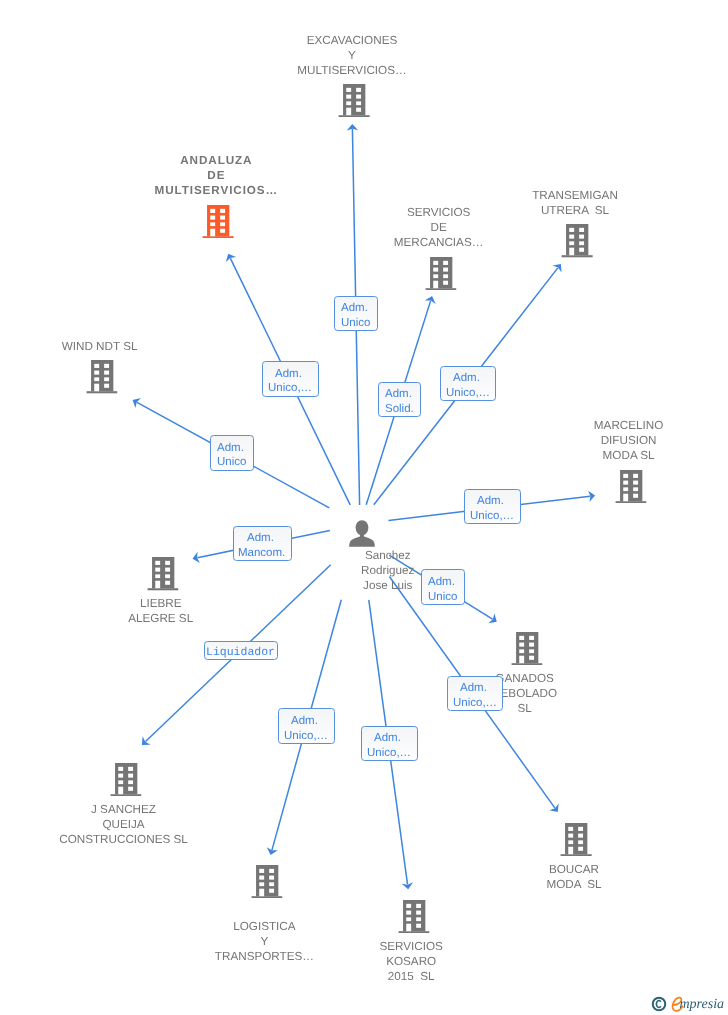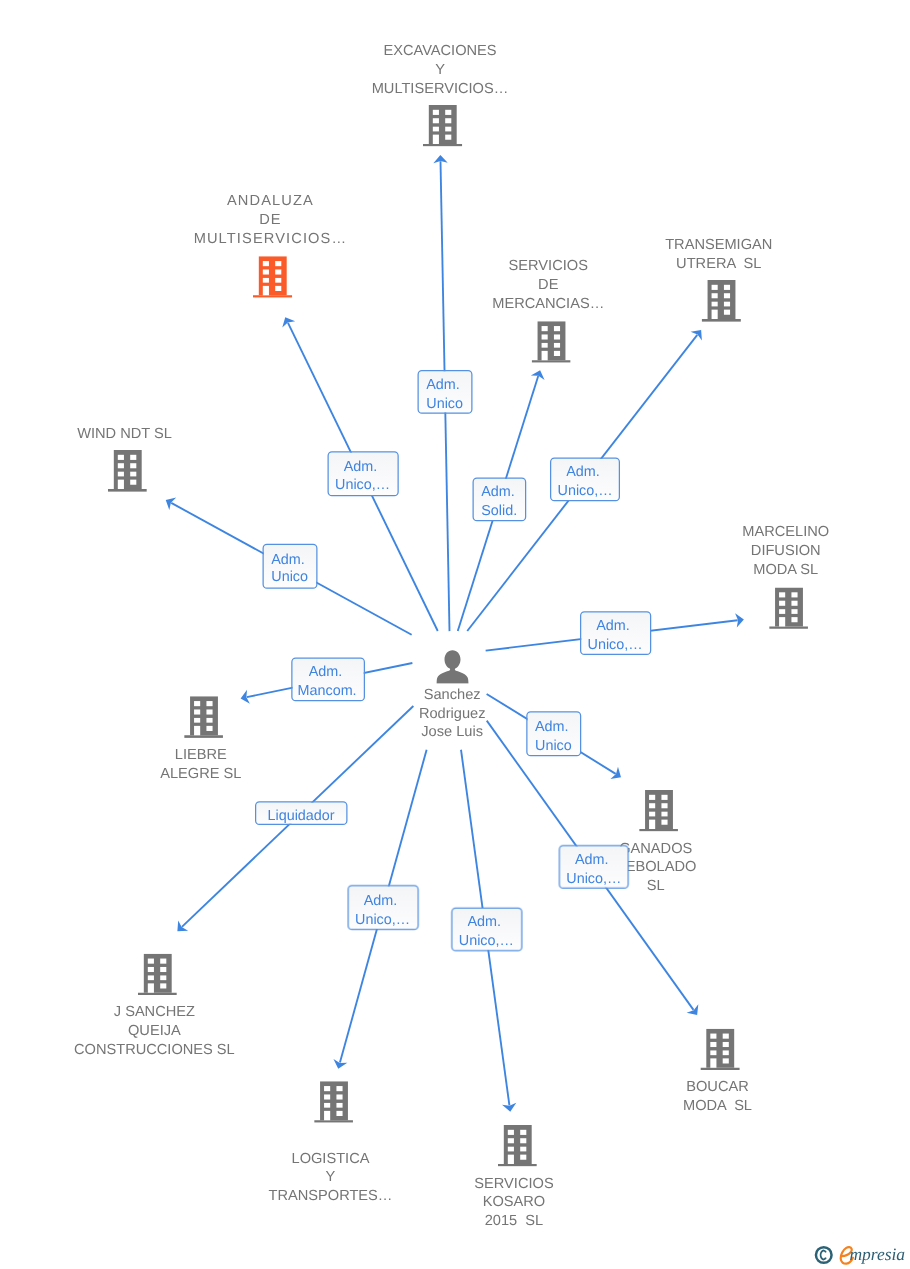--- a/index.html
+++ b/index.html
@@ -5,21 +5,21 @@
 <style>
   html,body{margin:0;padding:0;background:#ffffff;}
   body{width:728px;height:1015px;position:relative;overflow:hidden;
        font-family:"Liberation Sans",sans-serif;
        -webkit-font-smoothing:antialiased;text-rendering:geometricPrecision;}
   #stage{position:absolute;left:0;top:0;width:728px;height:1015px;}
   svg#edges{position:absolute;left:0;top:0;width:728px;height:1015px;}
   .node{position:absolute;width:0;height:0;}
   .node .nlabel{position:absolute;left:0;transform:translateX(-50%) translateZ(0);text-align:center;
        white-space:pre;color:#757575;font-size:11.7px;line-height:15px;}
-  .node.hl .nlabel{font-weight:normal;letter-spacing:0.9px;margin-left:0.45px;}
+  .node.hl .nlabel{font-weight:bold;letter-spacing:0.9px;margin-left:0.45px;}
   .node .nicon{position:absolute;left:0;transform:translateX(-50%);line-height:0;}
   .elabel{position:absolute;box-sizing:border-box;border:1.7px solid #5591e0;border-radius:3.5px;
        background:linear-gradient(#f4f5f7,#fdfdfe);color:#3f84e0;font-size:11.5px;line-height:14.9px;
        text-align:center;display:flex;flex-direction:column;align-items:center;justify-content:center;
        padding-top:5.4px;}
   .elabel span{display:block;white-space:pre;will-change:transform;transform:translateZ(0);}
   #footer{position:absolute;left:650.5px;top:995.5px;width:80px;height:20px;}
   #footer .copy{position:absolute;left:0px;top:0.6px;}
   #footer .brand{position:absolute;left:20px;top:0px;font-family:"Liberation Serif",serif;
        font-style:italic;font-size:14px;color:#2c5f73;line-height:14px;white-space:nowrap;}
@@ -258,21 +258,21 @@
             <rect x="17.8" y="17.35" width="4.9" height="3.78" fill="#ffffff"></rect>
             <rect x="7.9" y="23.7" width="4.9" height="7.5" fill="#ffffff"></rect>
             <rect x="17.8" y="23.7" width="4.9" height="4.1" fill="#ffffff"></rect>
           </svg></div>
         <div class="nlabel" style="top:22.15px;"><div>SERVICIOS</div><div>KOSARO</div><div>2015  SL</div></div>
       </div>
       <div class="node" style="left:361.75px;top:533.15px;">
         <div class="nicon" style="top:-13.45px;left:0px;"><svg width="25.9" height="26.9" viewBox="0 0 25.9 26.9">
             <path fill="#757575" d="M12.95 0.2 C9.35 0.2 6.55 3.3 6.55 7.5 C6.55 11.0 8.35 14.0 10.8 14.9 C11.25 15.6 11.2 16.3 10.2 16.7 C6.0 18.0 2.0 19.5 0.95 21.9 C0.35 23.2 0.15 25.0 0.1 26.75 L25.8 26.75 C25.75 25.0 25.55 23.2 24.95 21.9 C23.9 19.5 19.9 18.0 15.7 16.7 C14.7 16.3 14.65 15.6 15.1 14.9 C17.55 14.0 19.35 11.0 19.35 7.5 C19.35 3.3 16.55 0.2 12.95 0.2 Z"></path>
           </svg></div>
-        <div class="nlabel" style="top:14.95px;"><div>Sanchez</div><div>Rodriguez</div><div>Jose Luis</div></div>
+        <div class="nlabel" style="top:14.95px;margin-left:26px;"><div>Sanchez</div><div>Rodriguez</div><div>Jose Luis</div></div>
       </div>
     </div>
   <div id="labels">
       <div class="elabel" style="left:334.25px;top:295.75px;width:43.7px;height:35.7px;">
         <span>Adm. </span>
         <span>Unico</span>
       </div>
       <div class="elabel" style="left:262.2px;top:360.9px;width:56.6px;height:35.7px;">
         <span>Adm. </span>
         <span>Unico,…</span>
@@ -294,21 +294,21 @@
         <span>Unico,…</span>
       </div>
       <div class="elabel" style="left:232.5px;top:525.75px;width:59px;height:35.7px;">
         <span>Adm. </span>
         <span>Mancom.</span>
       </div>
       <div class="elabel" style="left:421.34999999999997px;top:569.35px;width:43.7px;height:35.7px;">
         <span>Adm. </span>
         <span>Unico</span>
       </div>
-      <div class="elabel" style="left:203.60000000000002px;top:641.15px;width:74px;height:18.5px;">
+      <div class="elabel" style="left:203.60000000000002px;top:641.15px;width:74px;height:18.5px;font-family:Liberation Mono, monospace;">
         <span>Liquidador</span>
       </div>
       <div class="elabel" style="left:446.7px;top:675.65px;width:56.6px;height:35.7px;">
         <span>Adm. </span>
         <span>Unico,…</span>
       </div>
       <div class="elabel" style="left:278.2px;top:708.15px;width:56.6px;height:35.7px;">
         <span>Adm. </span>
         <span>Unico,…</span>
       </div>

